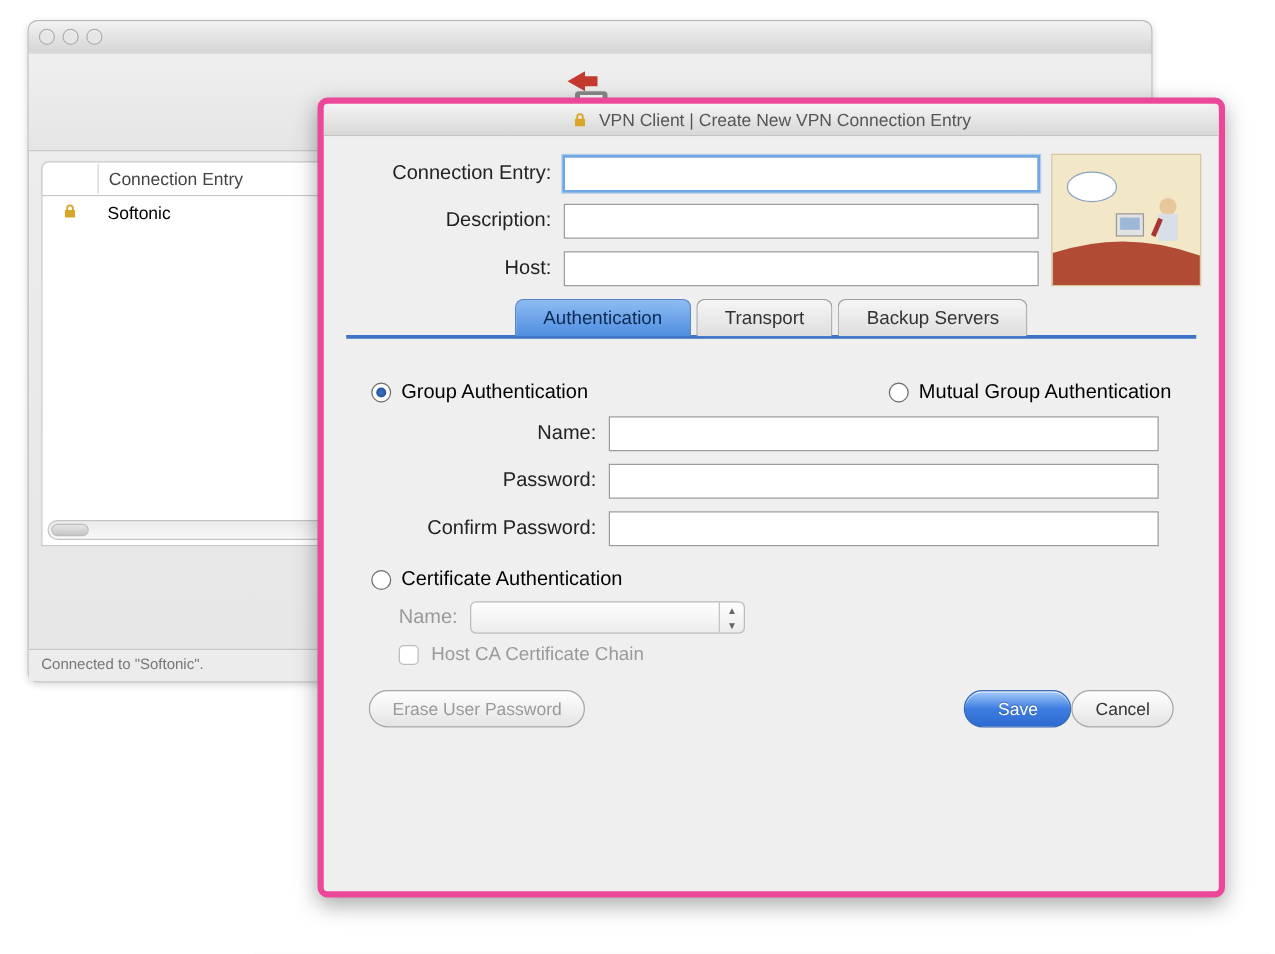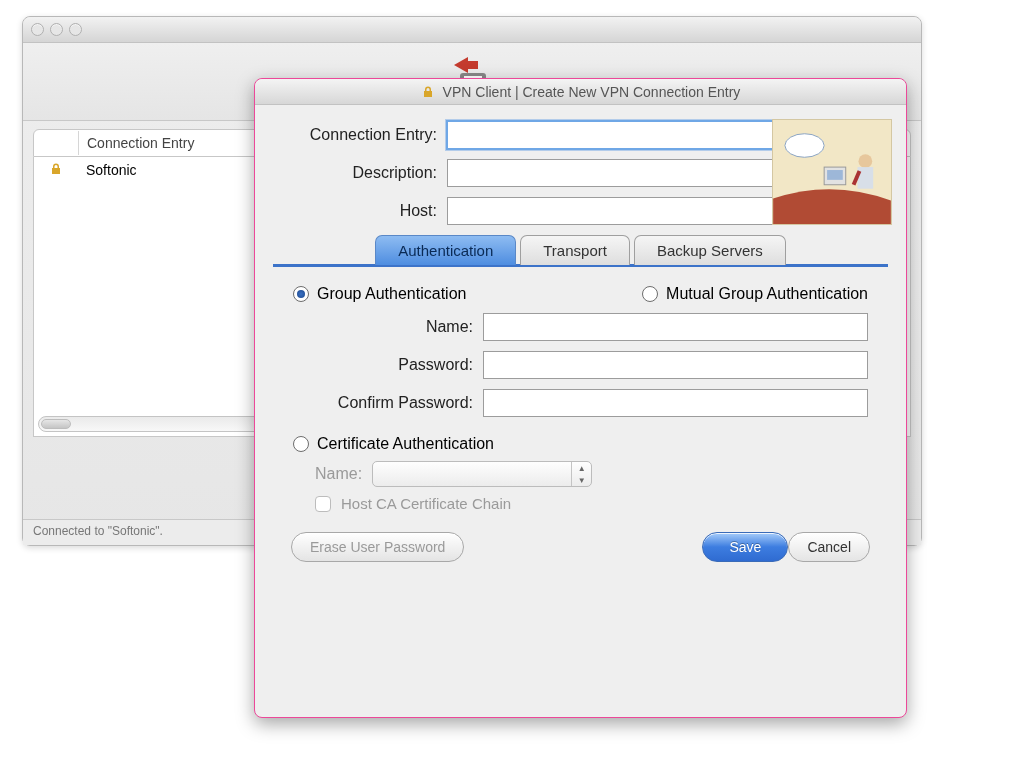--- a/index.html
+++ b/index.html
@@ -150,23 +150,23 @@
     background: #ececec;
     font-size: 12px;
     color: #777;
     padding: 4px 10px;
   }
 
   
   .dialog {
     position: absolute;
     left: 254px; top: 78px;
-    width: 653px; height: 640px;
+    width: 726px; height: 640px;
     background: #efefef;
-    border: 1px solid #ec4899;
+    border: 5px solid #ec4899;
     border-radius: 8px;
     box-shadow: 0 6px 18px rgba(0,0,0,0.35);
   }
   .dialog-titlebar {
     height: 26px;
     background: linear-gradient(#f4f4f4,#d7d7d7);
     border-bottom: 1px solid #c2c2c2;
     border-radius: 8px 8px 0 0;
     display: flex;
     align-items: center;
@@ -236,20 +236,21 @@
     border-color: #5a88c7;
   }
   .tab-rule {
     height: 3px;
     background: #3c73c9;
     margin-top: -1px;
   }
 
   .pane {
     padding: 18px 20px 10px 20px;
+    margin-top: 16px;
   }
   .radio-row {
     display: flex; align-items: center;
     gap: 40px;
     margin-bottom: 10px;
   }
   .radio-item {
     display: flex; align-items: center; gap: 8px;
     font-size: 16px;
     cursor: pointer;

